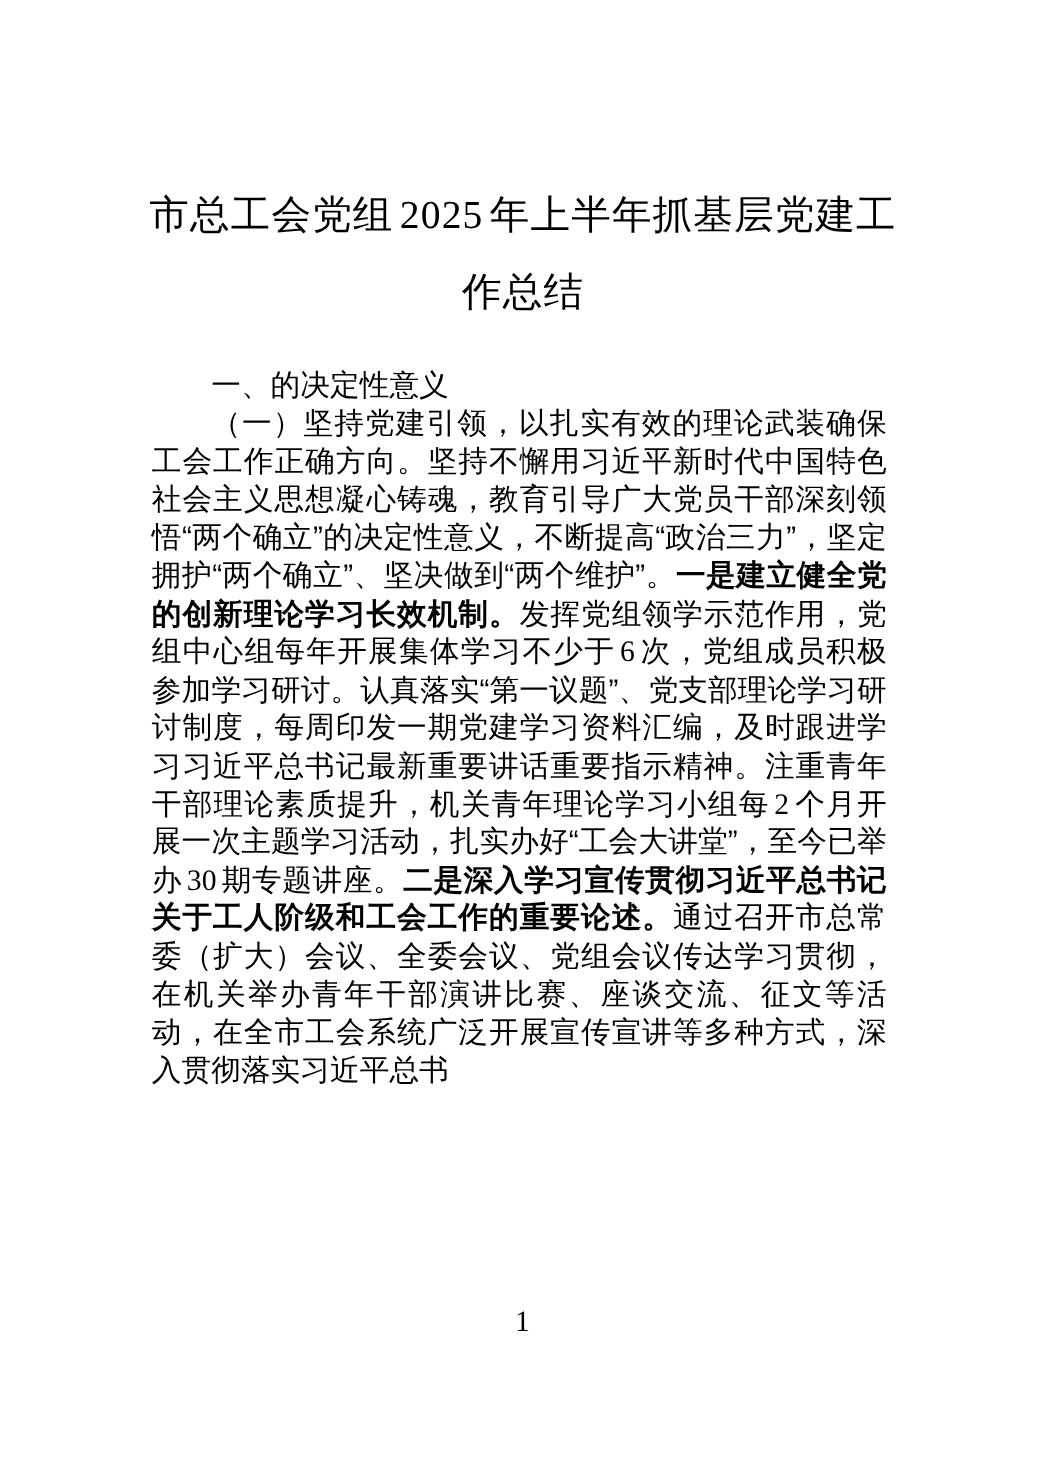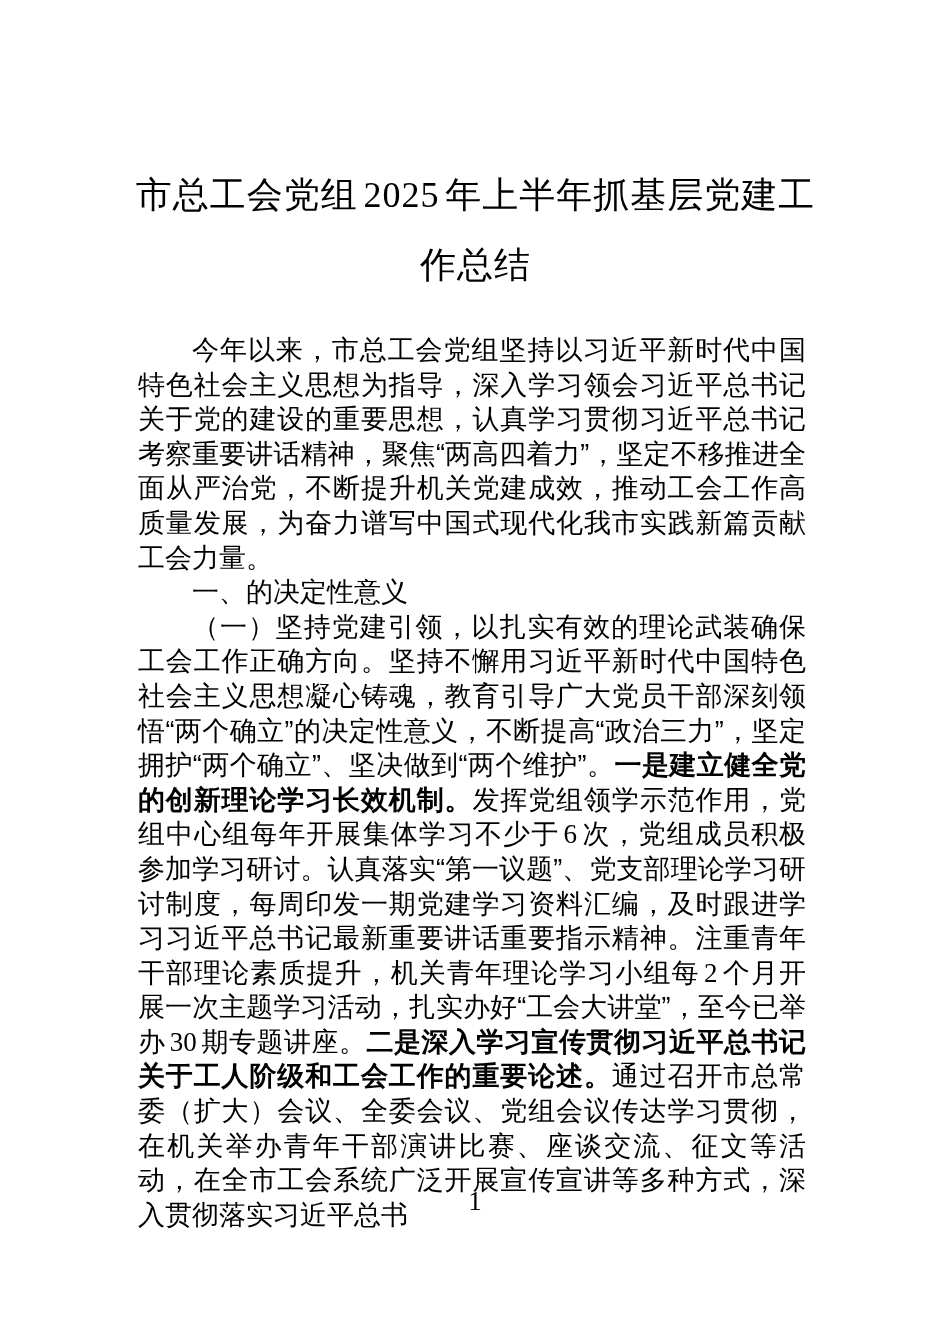--- a/index.html
+++ b/index.html
@@ -61,18 +61,17 @@
     font-size: 27px;
     line-height: 30px;
   }
 </style>
 </head>
 <body>
 
 <div class="page">
   <h1 class="doc-title">市总工会党组<span class="num">2025</span>年上半年抓基层党建工作总结</h1>
   <div class="doc-body" id="doc-body">
-      <p class="para"><span class="run">今年以来，市总工会党组坚持以习近平新时代中国特色社会主义思想为指导，深入学习领会习近平总书记关于党的建设的重要思想，认真学习贯彻习近平总书记考察重要讲话精神，聚焦“两高四着力”，坚定不移推进全面从严治党，不断提升机关党建成效，推动工会工作高质量发展，为奋力谱写中国式现代化我市实践新篇贡献工会力量。</span></p>
       <p class="para"><span class="run">一、的决定性意义</span></p>
       <p class="para"><span class="run">（一）坚持党建引领，以扎实有效的理论武装确保工会工作正确方向。坚持不懈用习近平新时代中国特色社会主义思想凝心铸魂，教育引导广大党员干部深刻领悟“两个确立”的决定性意义，不断提高“政治三力”，坚定拥护“两个确立”、坚决做到“两个维护”。</span><span class="run-bold">一是建立健全党的创新理论学习长效机制。</span><span class="run">发挥党组领学示范作用，党组中心组每年开展集体学习不少于<span class="num">6</span>次，党组成员积极参加学习研讨。认真落实“第一议题”、党支部理论学习研讨制度，每周印发一期党建学习资料汇编，及时跟进学习习近平总书记最新重要讲话重要指示精神。注重青年干部理论素质提升，机关青年理论学习小组每<span class="num">2</span>个月开展一次主题学习活动，扎实办好“工会大讲堂”，至今已举办<span class="num">30</span>期专题讲座。</span><span class="run-bold">二是深入学习宣传贯彻习近平总书记关于工人阶级和工会工作的重要论述。</span><span class="run">通过召开市总常委（扩大）会议、全委会议、党组会议传达学习贯彻，在机关举办青年干部演讲比赛、座谈交流、征文等活动，在全市工会系统广泛开展宣传宣讲等多种方式，深入贯彻落实习近平总书</span></p>
     </div>
   <div class="page-footer">1</div>
 </div>
 
 </body></html>

